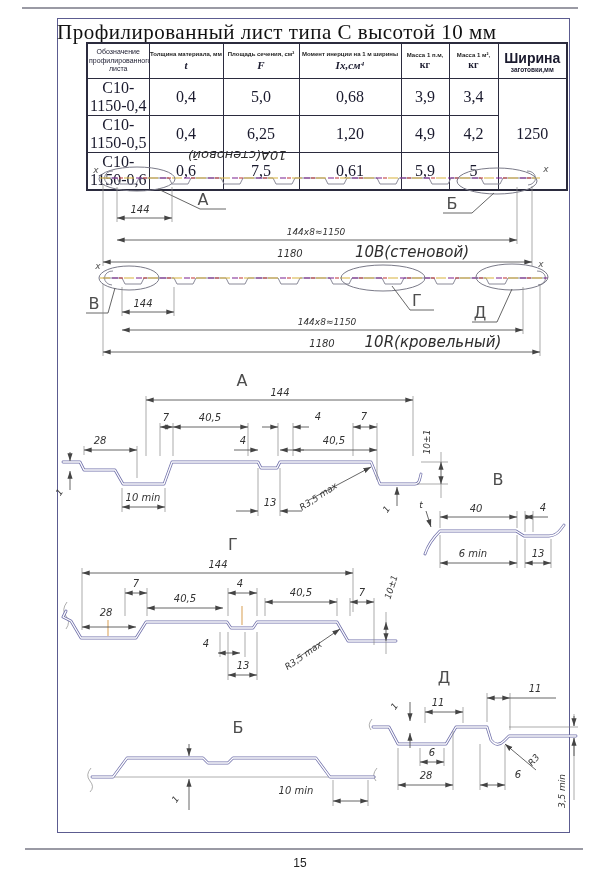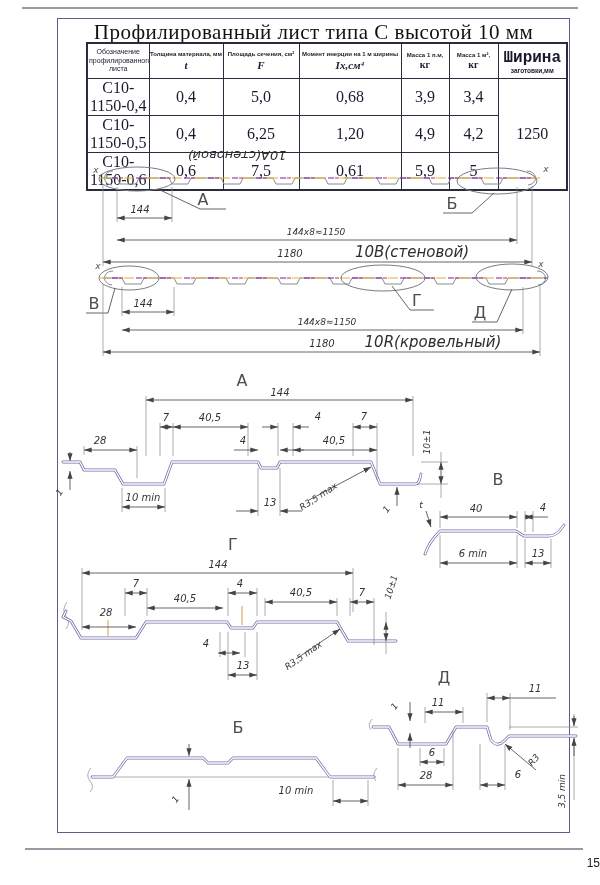--- a/index.html
+++ b/index.html
@@ -1,37 +1,37 @@
 <!DOCTYPE html>
 <html><head>
 <meta charset="utf-8">
 <style>
   html,body{margin:0;padding:0;background:#fff;}
   body{width:600px;height:885px;position:relative;overflow:hidden;
        font-family:"Liberation Sans",sans-serif;}
   .rule{position:absolute;height:2px;background:#9a9aa4;}
   .frame{position:absolute;left:57px;top:18px;width:511px;height:813px;
          border:1.5px solid #5c5c90;background:#fff;}
-  .title{position:absolute;left:57px;top:20px;width:513px;text-align:center;
+  .title{position:absolute;left:57px;top:20px;width:513px;text-align:left;
          font-family:"Liberation Serif",serif;font-size:21px;color:#111;
          letter-spacing:.5px;white-space:nowrap;}
-  .pagenum{position:absolute;left:0;top:856px;width:600px;text-align:right;
+  .pagenum{position:absolute;left:0;top:856px;width:600px;text-align:center;
            font-size:12px;color:#222;}
   
   table.spec{position:absolute;left:86px;top:42px;border-collapse:collapse;
              table-layout:fixed;width:480px;color:#1a1a2e;}
   table.spec td,table.spec th{border:1px solid #2b2b3e;padding:0;margin:0;
              text-align:center;vertical-align:middle;overflow:hidden;}
   table.spec{border:2px solid #2b2b3e;}
   .h1{font-size:7px;font-weight:normal;line-height:1.25;padding:1px;}
   .htop{font-size:6px;line-height:1.1;color:#222;padding-top:1px;}
   .hsym{font-family:"Liberation Serif",serif;font-style:italic;font-size:11px;
         line-height:1.3;}
   .hsym2{font-family:"Liberation Serif",serif;font-size:10px;line-height:1.3;}
-  .w1{font-family:Liberation Mono, monospace;font-size:16px;}
+  .w1{font-family:Liberation Sans, sans-serif;font-size:14px;}
   .w2{font-size:6.5px;}
   td.val{font-family:"Liberation Serif",serif;font-size:16px;height:19px;}
   th.hd{height:34px;}
   
   svg.drawing{position:absolute;left:0;top:0;pointer-events:none;}
   .pr{fill:none;stroke:#8a8a98;stroke-width:1;}
   .oval{fill:none;stroke:#7a7a88;stroke-width:1;}
   .prof{fill:none;stroke:#7070aa;stroke-width:2.8;stroke-linejoin:round;stroke-linecap:round;}
   .prof-in{fill:none;stroke:#fff;stroke-width:1.3;stroke-linejoin:round;stroke-linecap:round;}
   .dim{stroke:#555;stroke-width:.9;fill:none;}

